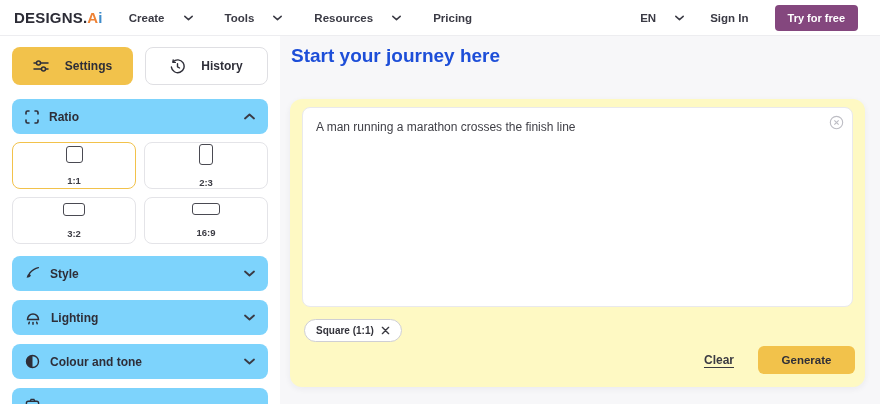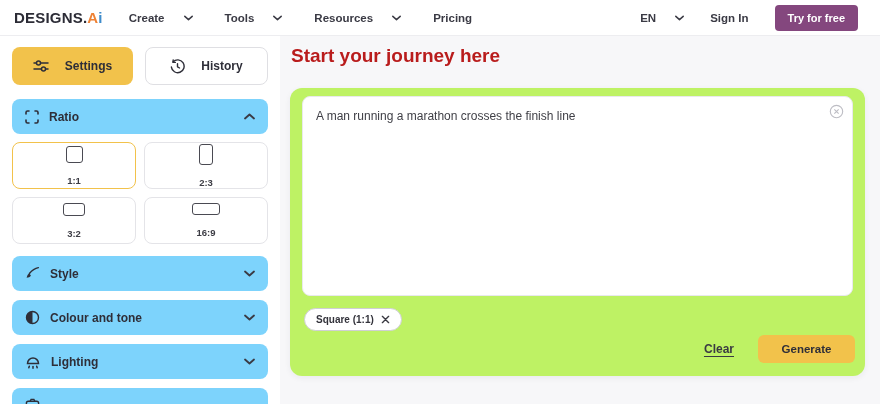--- a/index.html
+++ b/index.html
@@ -63,24 +63,24 @@
   .ratio-card.selected { border:1.5px solid #F2C24B; }
   .ratio-shape { border:1.5px solid #4A4A52; border-radius:3px; }
   .s11  { width:17px; height:17px; }
   .s23  { width:14px; height:21px; }
   .s32  { width:22px; height:13px; }
   .s169 { width:28px; height:12px; }
   .ratio-label { font-size:9.5px; color:#3C3C44; font-weight:600; }
 
   
   .main { position:absolute; top:36px; left:280px; right:0; bottom:0; background:#F7F7F9; }
-  .main-title { position:absolute; left:11px; top:9px; font-size:19px; font-weight:700; color:#b91c1c; }
+  .main-title { position:absolute; left:11px; top:9px; font-size:19px; font-weight:700; color:#1d4ed8; }
   .prompt-card {
-    position:absolute; left:10px; top:52px; width:575px; height:288px;
-    background:#bef264; border-radius:12px; box-shadow:0 2px 6px rgba(40,40,60,.06);
+    position:absolute; left:10px; top:63px; width:575px; height:288px;
+    background:#fef9c3; border-radius:12px; box-shadow:0 2px 6px rgba(40,40,60,.06);
   }
   .prompt-box {
     position:absolute; left:12px; right:12px; top:8px; height:200px;
     border:1px solid #E9E9EC; border-radius:8px; background:#fff;
   }
   .prompt-text {
     padding:11px 34px 11px 13px; font-size:12px; color:#3F3F46; line-height:1.45;
     width:100%; height:100%; resize:none; border:none; outline:none;
     font-family:"Liberation Sans", sans-serif; background:transparent;
   }
@@ -230,43 +230,43 @@
     <span>Style</span>
     <span class="chev icon">
       <svg width="11" height="7" viewBox="0 0 11 7">
           <polyline points="1,1.5 5.5,5.5 10,1.5" fill="none" stroke="#3A3A44" stroke-width="1.8" stroke-linecap="round" stroke-linejoin="round"></polyline>
         </svg>
     </span>
   </div>
 
   <div class="section-header mt9">
     <span class="icon">
-      <svg width="15" height="15" viewBox="0 0 16 16">
-        <circle cx="8" cy="8" r="6.4" fill="none" stroke="#2E2E38" stroke-width="1.5"></circle>
-        <path d="M8 1.6 A6.4 6.4 0 0 0 8 14.4 Z" fill="#2E2E38"></path>
-      </svg>
-    </span>
-    <span>Colour and tone</span>
-    <span class="chev icon">
-      <svg width="11" height="7" viewBox="0 0 11 7">
-          <polyline points="1,1.5 5.5,5.5 10,1.5" fill="none" stroke="#3A3A44" stroke-width="1.8" stroke-linecap="round" stroke-linejoin="round"></polyline>
-        </svg>
-    </span>
-  </div>
-
-  <div class="section-header mt9">
-    <span class="icon">
       <svg width="16" height="14" viewBox="0 0 16 14" fill="none" stroke="#2E2E38" stroke-width="1.5" stroke-linecap="round">
         <path d="M2.5 8.5a5.5 5.5 0 0 1 11 0z"></path>
         <line x1="4.3" y1="11.2" x2="3.8" y2="12.8"></line>
         <line x1="8" y1="11.5" x2="8" y2="13.2"></line>
         <line x1="11.7" y1="11.2" x2="12.2" y2="12.8"></line>
       </svg>
     </span>
     <span>Lighting</span>
+    <span class="chev icon">
+      <svg width="11" height="7" viewBox="0 0 11 7">
+          <polyline points="1,1.5 5.5,5.5 10,1.5" fill="none" stroke="#3A3A44" stroke-width="1.8" stroke-linecap="round" stroke-linejoin="round"></polyline>
+        </svg>
+    </span>
+  </div>
+
+  <div class="section-header mt9">
+    <span class="icon">
+      <svg width="15" height="15" viewBox="0 0 16 16">
+        <circle cx="8" cy="8" r="6.4" fill="none" stroke="#2E2E38" stroke-width="1.5"></circle>
+        <path d="M8 1.6 A6.4 6.4 0 0 0 8 14.4 Z" fill="#2E2E38"></path>
+      </svg>
+    </span>
+    <span>Colour and tone</span>
     <span class="chev icon">
       <svg width="11" height="7" viewBox="0 0 11 7">
           <polyline points="1,1.5 5.5,5.5 10,1.5" fill="none" stroke="#3A3A44" stroke-width="1.8" stroke-linecap="round" stroke-linejoin="round"></polyline>
         </svg>
     </span>
   </div>
 
   <div class="section-header mt9">
     <span class="icon">
       <svg width="15" height="15" viewBox="0 0 16 16" fill="none" stroke="#2E2E38" stroke-width="1.5" stroke-linecap="round">

